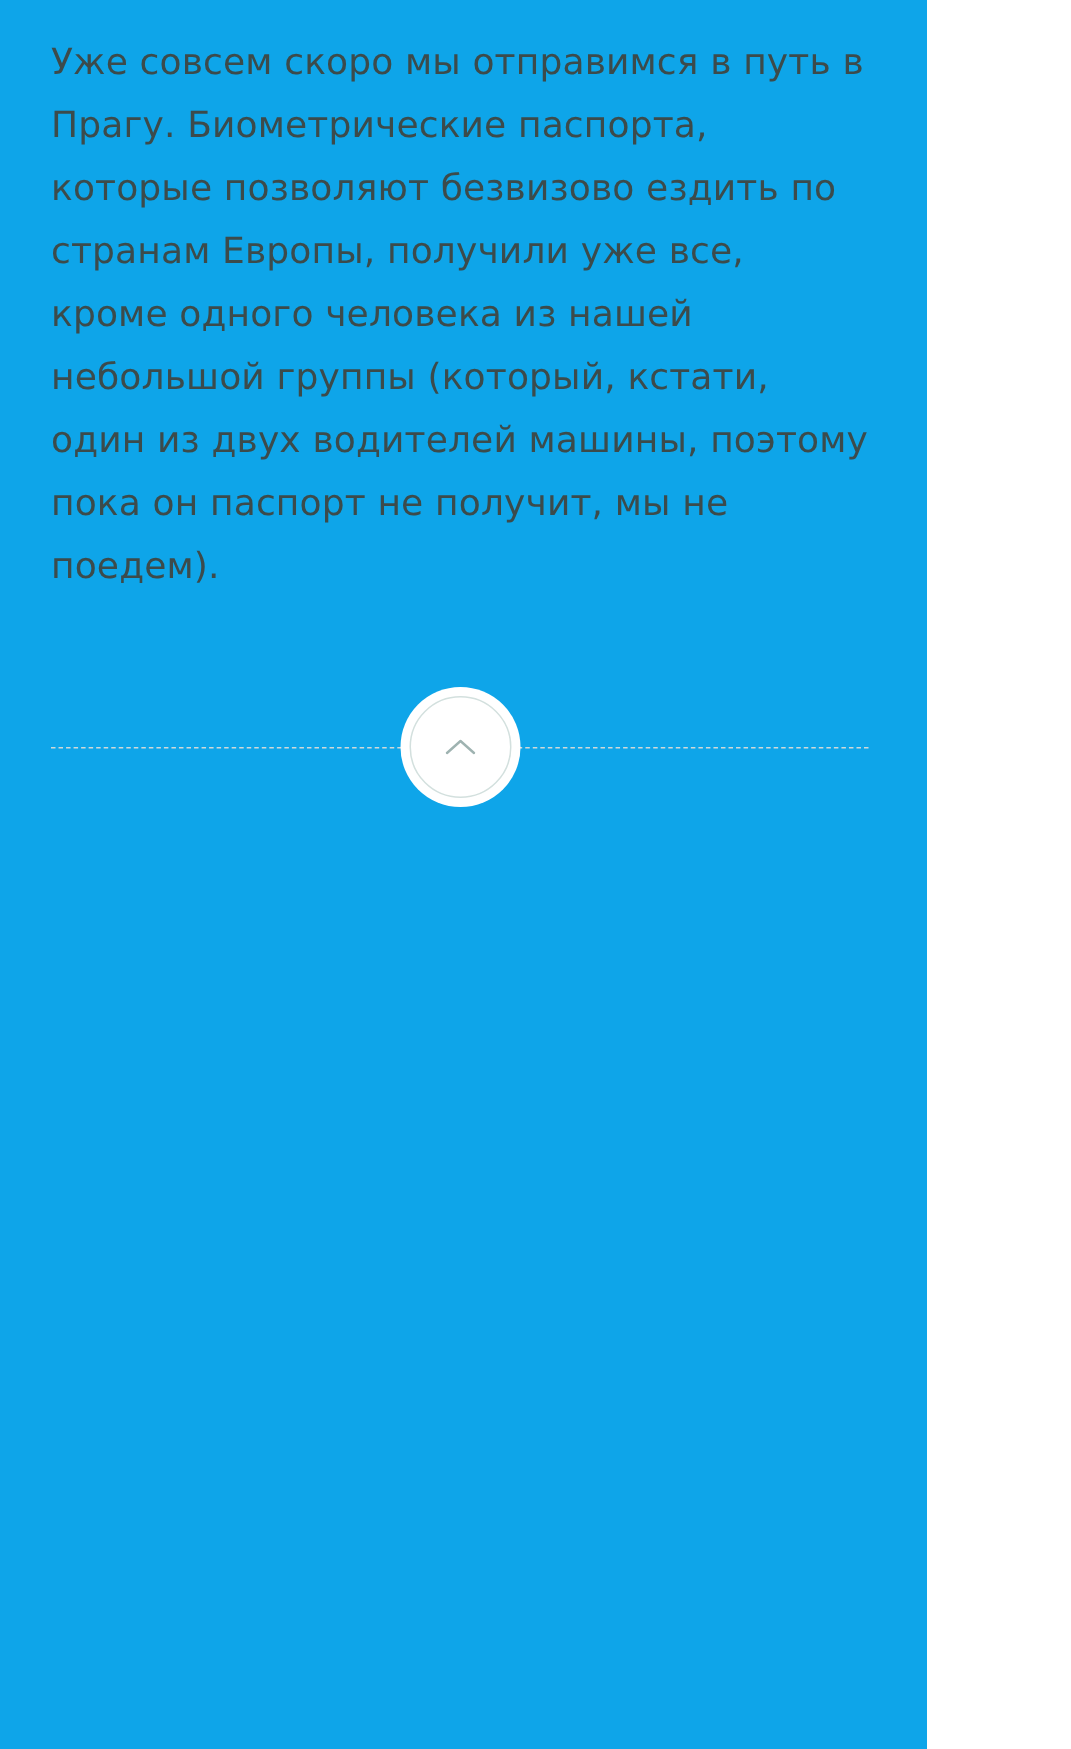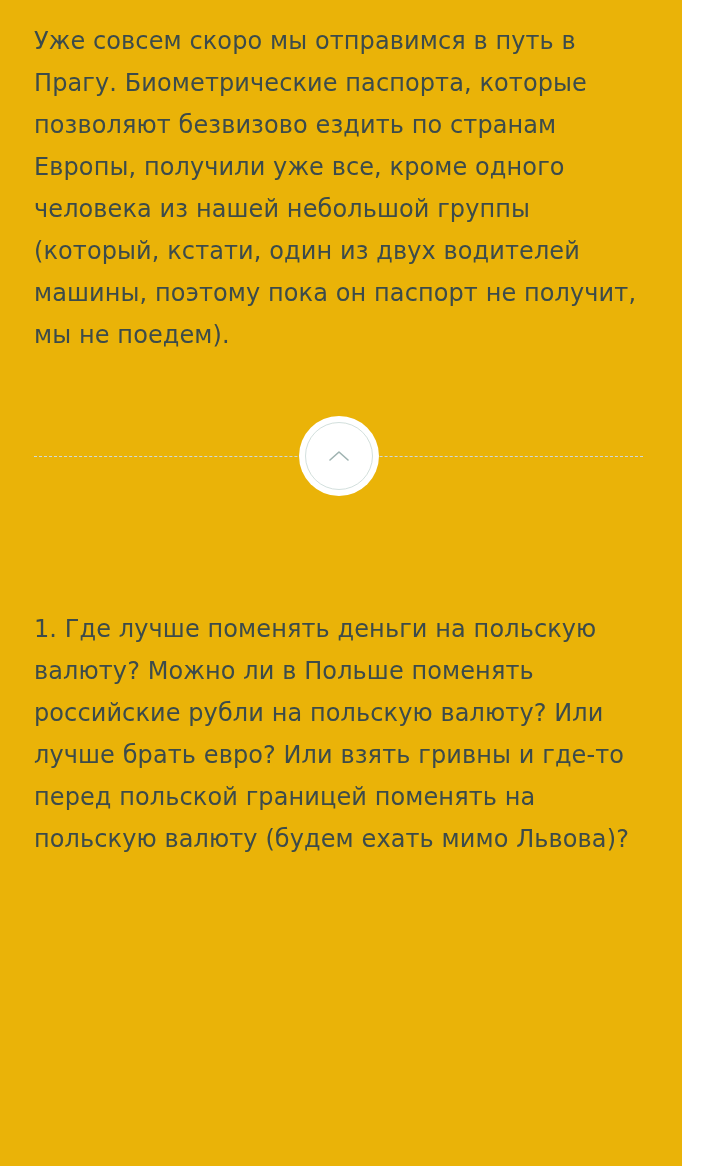--- a/index.html
+++ b/index.html
@@ -7,25 +7,25 @@
     padding: 0;
     background: #ffffff;
   }
   body {
     width: 714px;
     min-height: 1166px;
     font-family: "DejaVu Sans", sans-serif;
     color: #3b4a4a;
   }
   .page {
-    width: 682px;
+    width: 618px;
     min-height: 1166px;
     box-sizing: border-box;
     padding: 18px 39px 0 34px;
-    background: #eab308;
+    background: #0ea5e9;
   }
   .para {
     font-size: 24px;
     line-height: 42px;
     color: #3c4b4b;
     margin: 0 0 40px 0;
     letter-spacing: 0.1px;
     font-weight: 400;
   }
   .para:last-child {
@@ -86,15 +86,14 @@
       <span>
         <svg width="22" height="14" viewBox="0 0 22 14" fill="none" xmlns="http://www.w3.org/2000/svg">
           <path d="M2 11 L11 3 L20 11" stroke="#9fb3b1" stroke-width="1.6" fill="none" stroke-linecap="round" stroke-linejoin="round"></path>
         </svg>
       </span>
     </div>
   </div>
 
   <div class="after-gap"></div>
 
-  <p class="para">1. Где лучше поменять деньги на польскую валюту? Можно ли в Польше поменять российские рубли на польскую валюту? Или лучше брать евро? Или взять гривны и где-то перед польской границей поменять на польскую валюту (будем ехать мимо Львова)?</p>
 
 </div>
 
 </body></html>

